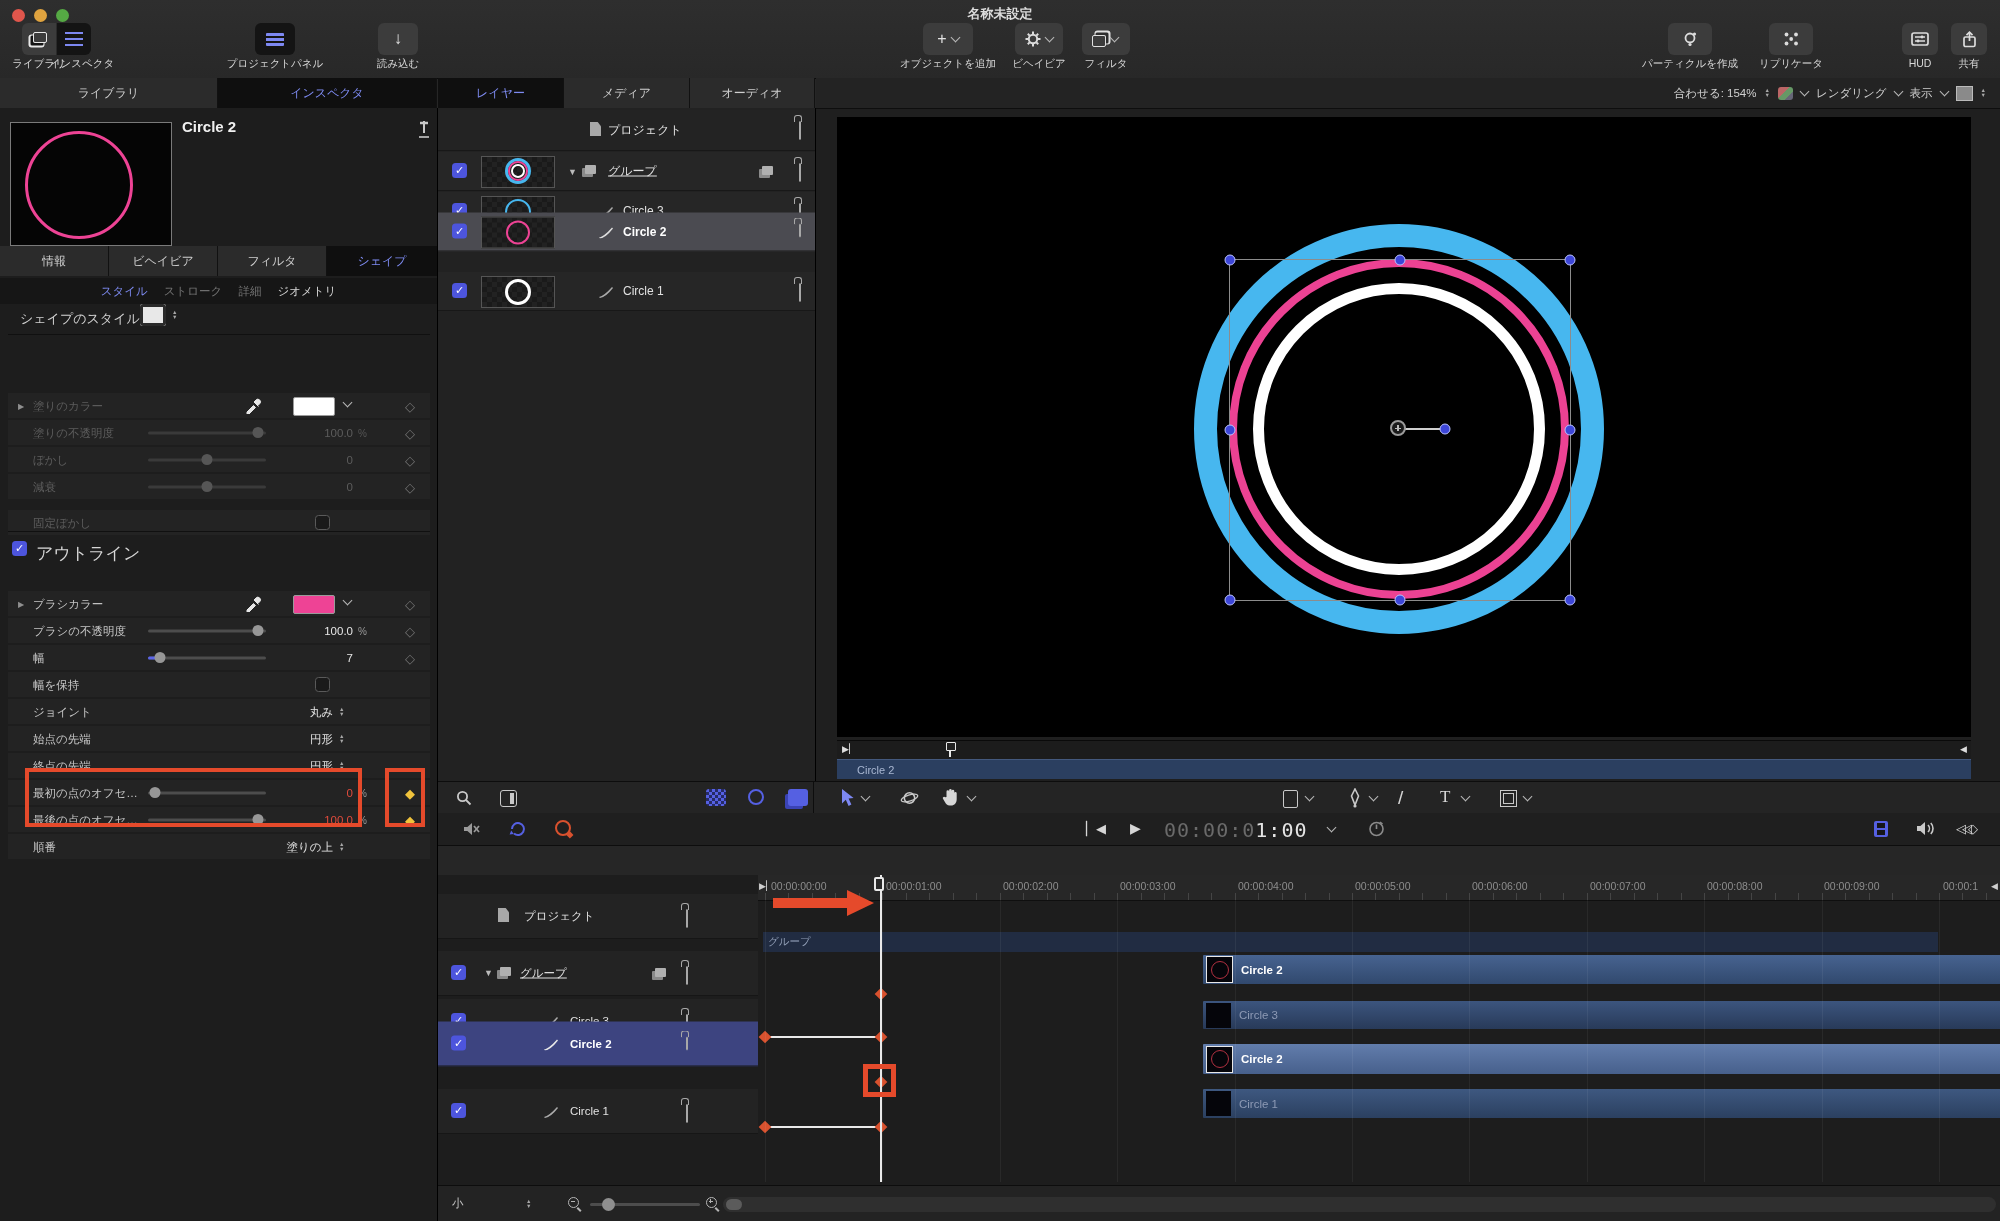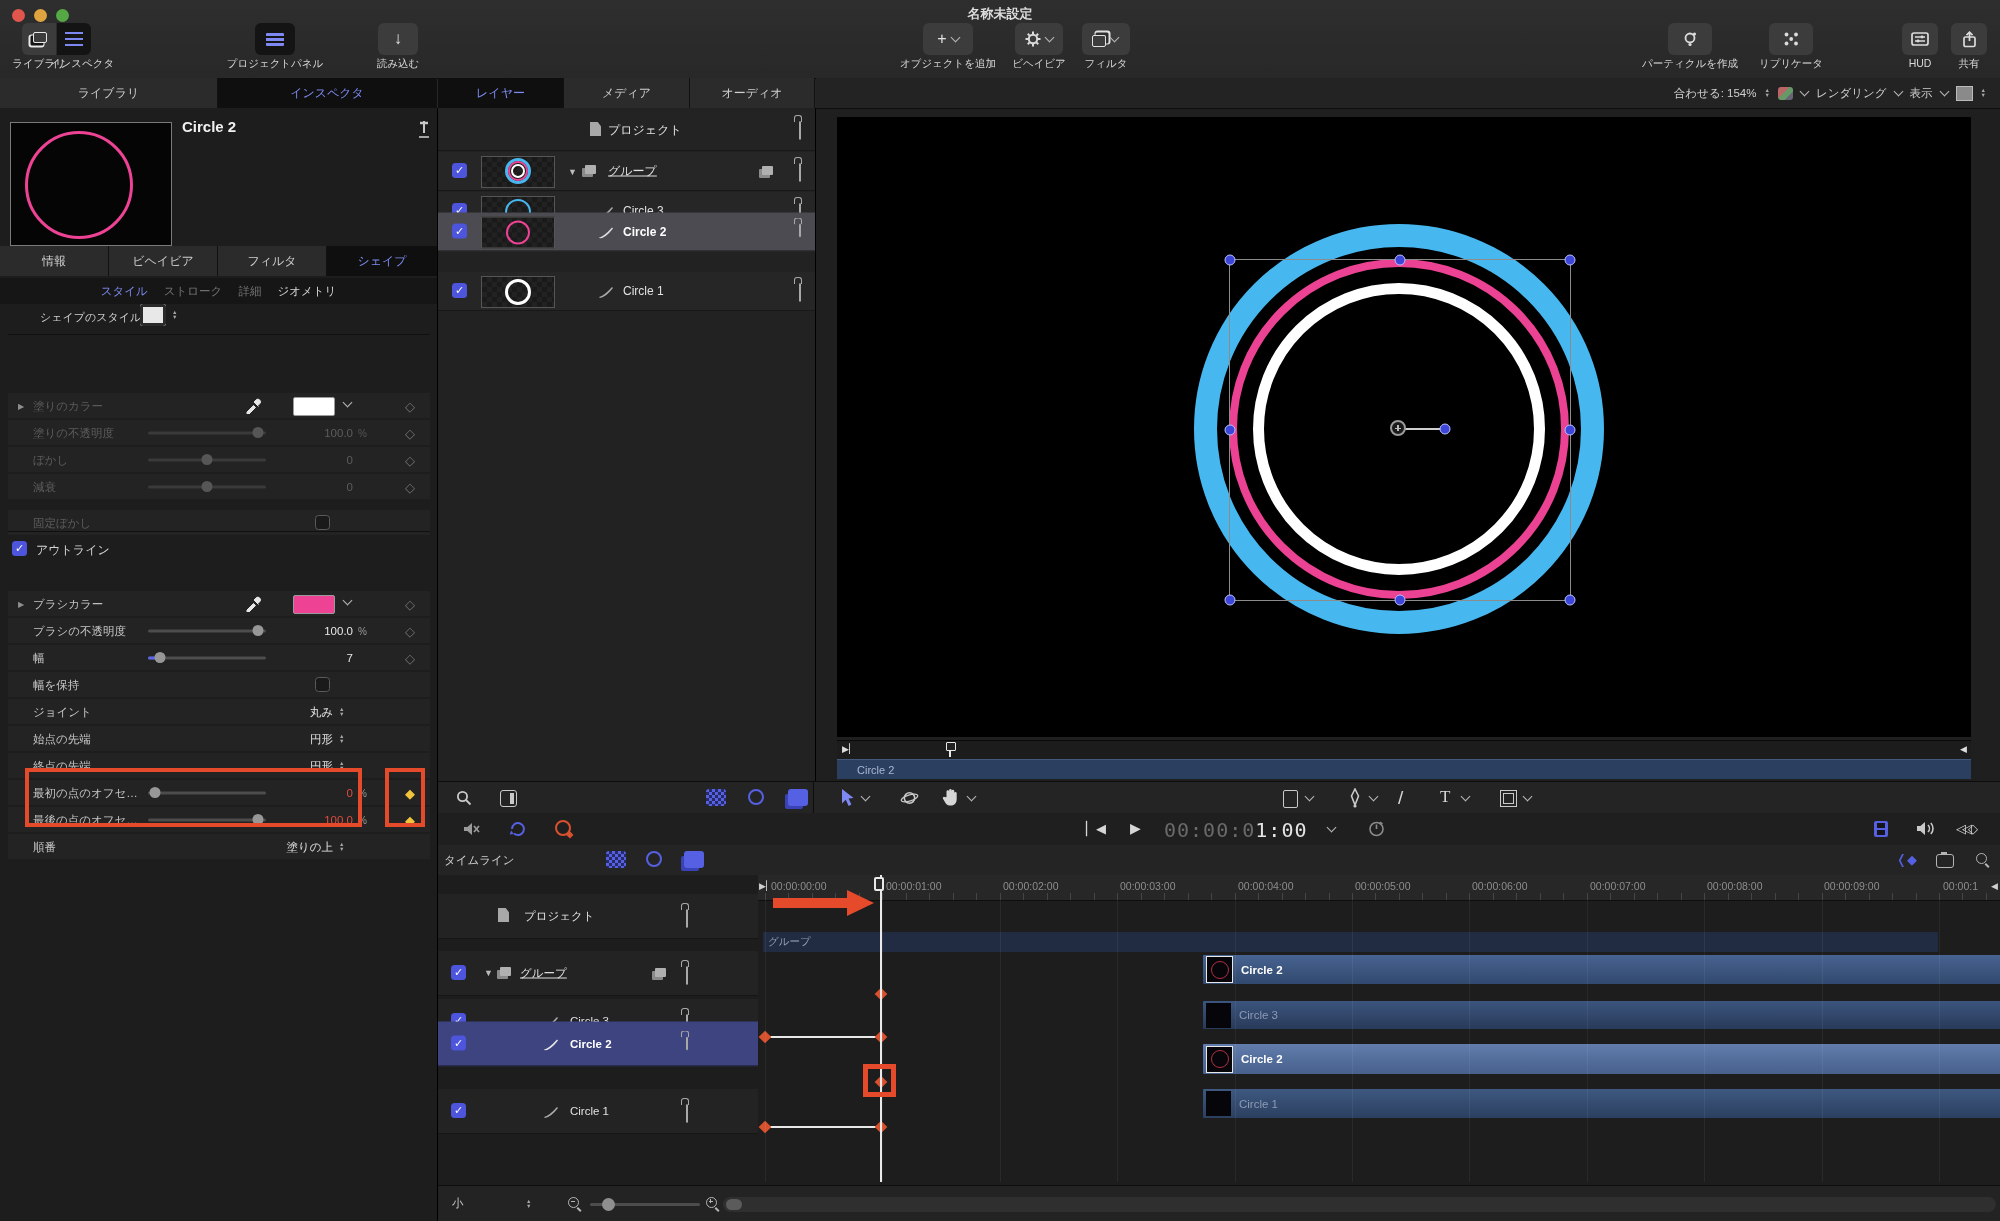--- a/index.html
+++ b/index.html
@@ -248,21 +248,21 @@
         <span>シェイプ</span>
       </div>
 
     <div class="abs subtabs">
       <span style="color:#7e8bf2">スタイル</span>
       <span style="color:#737373">ストローク</span>
       <span style="color:#737373">詳細</span>
       <span style="color:#d8d8d8">ジオメトリ</span>
     </div>
 
-    <div class="abs" style="left:40px;top:202px;font-size:11px;color:#d2d2d2">シェイプのスタイル</div>
+    <div class="abs" style="left:20px;top:202px;font-size:13px;color:#d2d2d2">シェイプのスタイル</div>
     <div class="abs" style="left:140px;top:196px;width:26px;height:22px;background:#e8e8e8;border-radius:3px;box-shadow:inset 0 0 0 3px #2a2a2a, inset 0 0 0 5px #e8e8e8"></div>
     <div class="abs stepper" style="left:172px;top:207px">
         <span>▲</span>
         <span>▼</span>
       </div>
     <div class="abs divline" style="top:226px"></div>
 
 
     <div class="abs irow dis" style="top:285px">
       <span class="disc">▶</span>
@@ -300,21 +300,21 @@
       <span class="kf">◇</span>
     </div>
     <div class="abs irow dis" style="top:402px">
       <span class="lab">固定ぼかし</span>
       <span class="cb empty" style="position:absolute;left:307px;top:5px"></span>
     </div>
     <div class="abs divline" style="top:423px"></div>
 
     <div class="abs" style="left:12px;top:430px;width:418px;height:24px">
       <div class="cb abs" style="left:0;top:3px">✓</div>
-      <span class="abs" style="left:24px;top:4px;font-size:12px;color:#d6d6d6">アウトライン</span>
+      <span class="abs" style="left:24px;top:4px;font-size:17px;color:#d6d6d6">アウトライン</span>
     </div>
 
     <div class="abs irow" style="top:483px">
       <span class="disc">▶</span>
       <span class="lab">ブラシカラー</span>
       <svg class="dropper" width="17" height="17" viewBox="0 0 17 17">
           <path d="M2 15 L8.5 8.5 L10.5 10.5 L4 17 L2 17 Z M9.5 5.5 L13.5 9.5 M11 3 a2.6 2.6 0 0 1 3.7 3.7 l-2 2 -3.7-3.7 z" fill="#e6e6e6" stroke="#e6e6e6" stroke-width="1"></path>
         </svg>
       <span class="swatch" style="background:#ee4395"></span>
       <span class="chev swchev"></span>
@@ -582,31 +582,20 @@
         <span style="position:absolute;left:3px;top:2px;width:8px;height:4.5px;background:#16161a"></span>
         <span style="position:absolute;left:3px;top:9px;width:8px;height:4.5px;background:#16161a"></span>
       </span>
     <svg class="abs" style="left:1478px;top:7px" width="20" height="17" viewBox="0 0 20 17">
         <path d="M1 6 h3.4 L9 2 v13 L4.4 11 H1 z" fill="#c9c9c9"></path>
         <path d="M12 5 a5 5 0 0 1 0 7 M14.8 3 a8 8 0 0 1 0 11" fill="none" stroke="#c9c9c9" stroke-width="1.6"></path>
       </svg>
     <span class="abs" style="left:1518px;top:8px;color:#d6d6d6;font-size:13px;letter-spacing:-4px">◁◁◇</span>
   </div>
 
-  <div class="abs" id="tlheader">
-    <span class="abs" style="left:6px;top:8px;font-size:11.5px;color:#cfcfcf">タイムライン</span>
-    <span class="abs bico checker" style="left:168px;top:6px"></span>
-    <span class="abs bico gearc" style="left:208px;top:6px"></span>
-    <span class="abs bico stack" style="left:246px;top:6px"></span>
-    <span class="abs" style="left:1458px;top:7px;color:#5560e2;font-size:13px">❬◆</span>
-    <span class="abs" style="left:1498px;top:9px;width:16px;height:12px;border:1.7px solid #b5b5b5;border-radius:3px">
-        <span style="position:absolute;left:4px;top:-3px;width:6px;height:3px;background:#b5b5b5"></span>
-      </span>
-    <span class="abs mag" style="left:1538px;top:8px"></span>
-  </div>
 
   <div class="abs" id="timeline">
 
     <div class="abs tlrow" style="top:19px">
       <span class="pageico" style="position:absolute;left:60px;top:14px"></span>
       <span class="lname" style="left:86px;font-size:11.5px">プロジェクト</span>
       <span class="lockw" style="right:70px;top:16px"><span class="lock"></span></span>
     </div>
     <div class="abs tlrow" style="top:76px">
       <span class="cb" style="position:absolute;left:13px;top:14px">✓</span>

